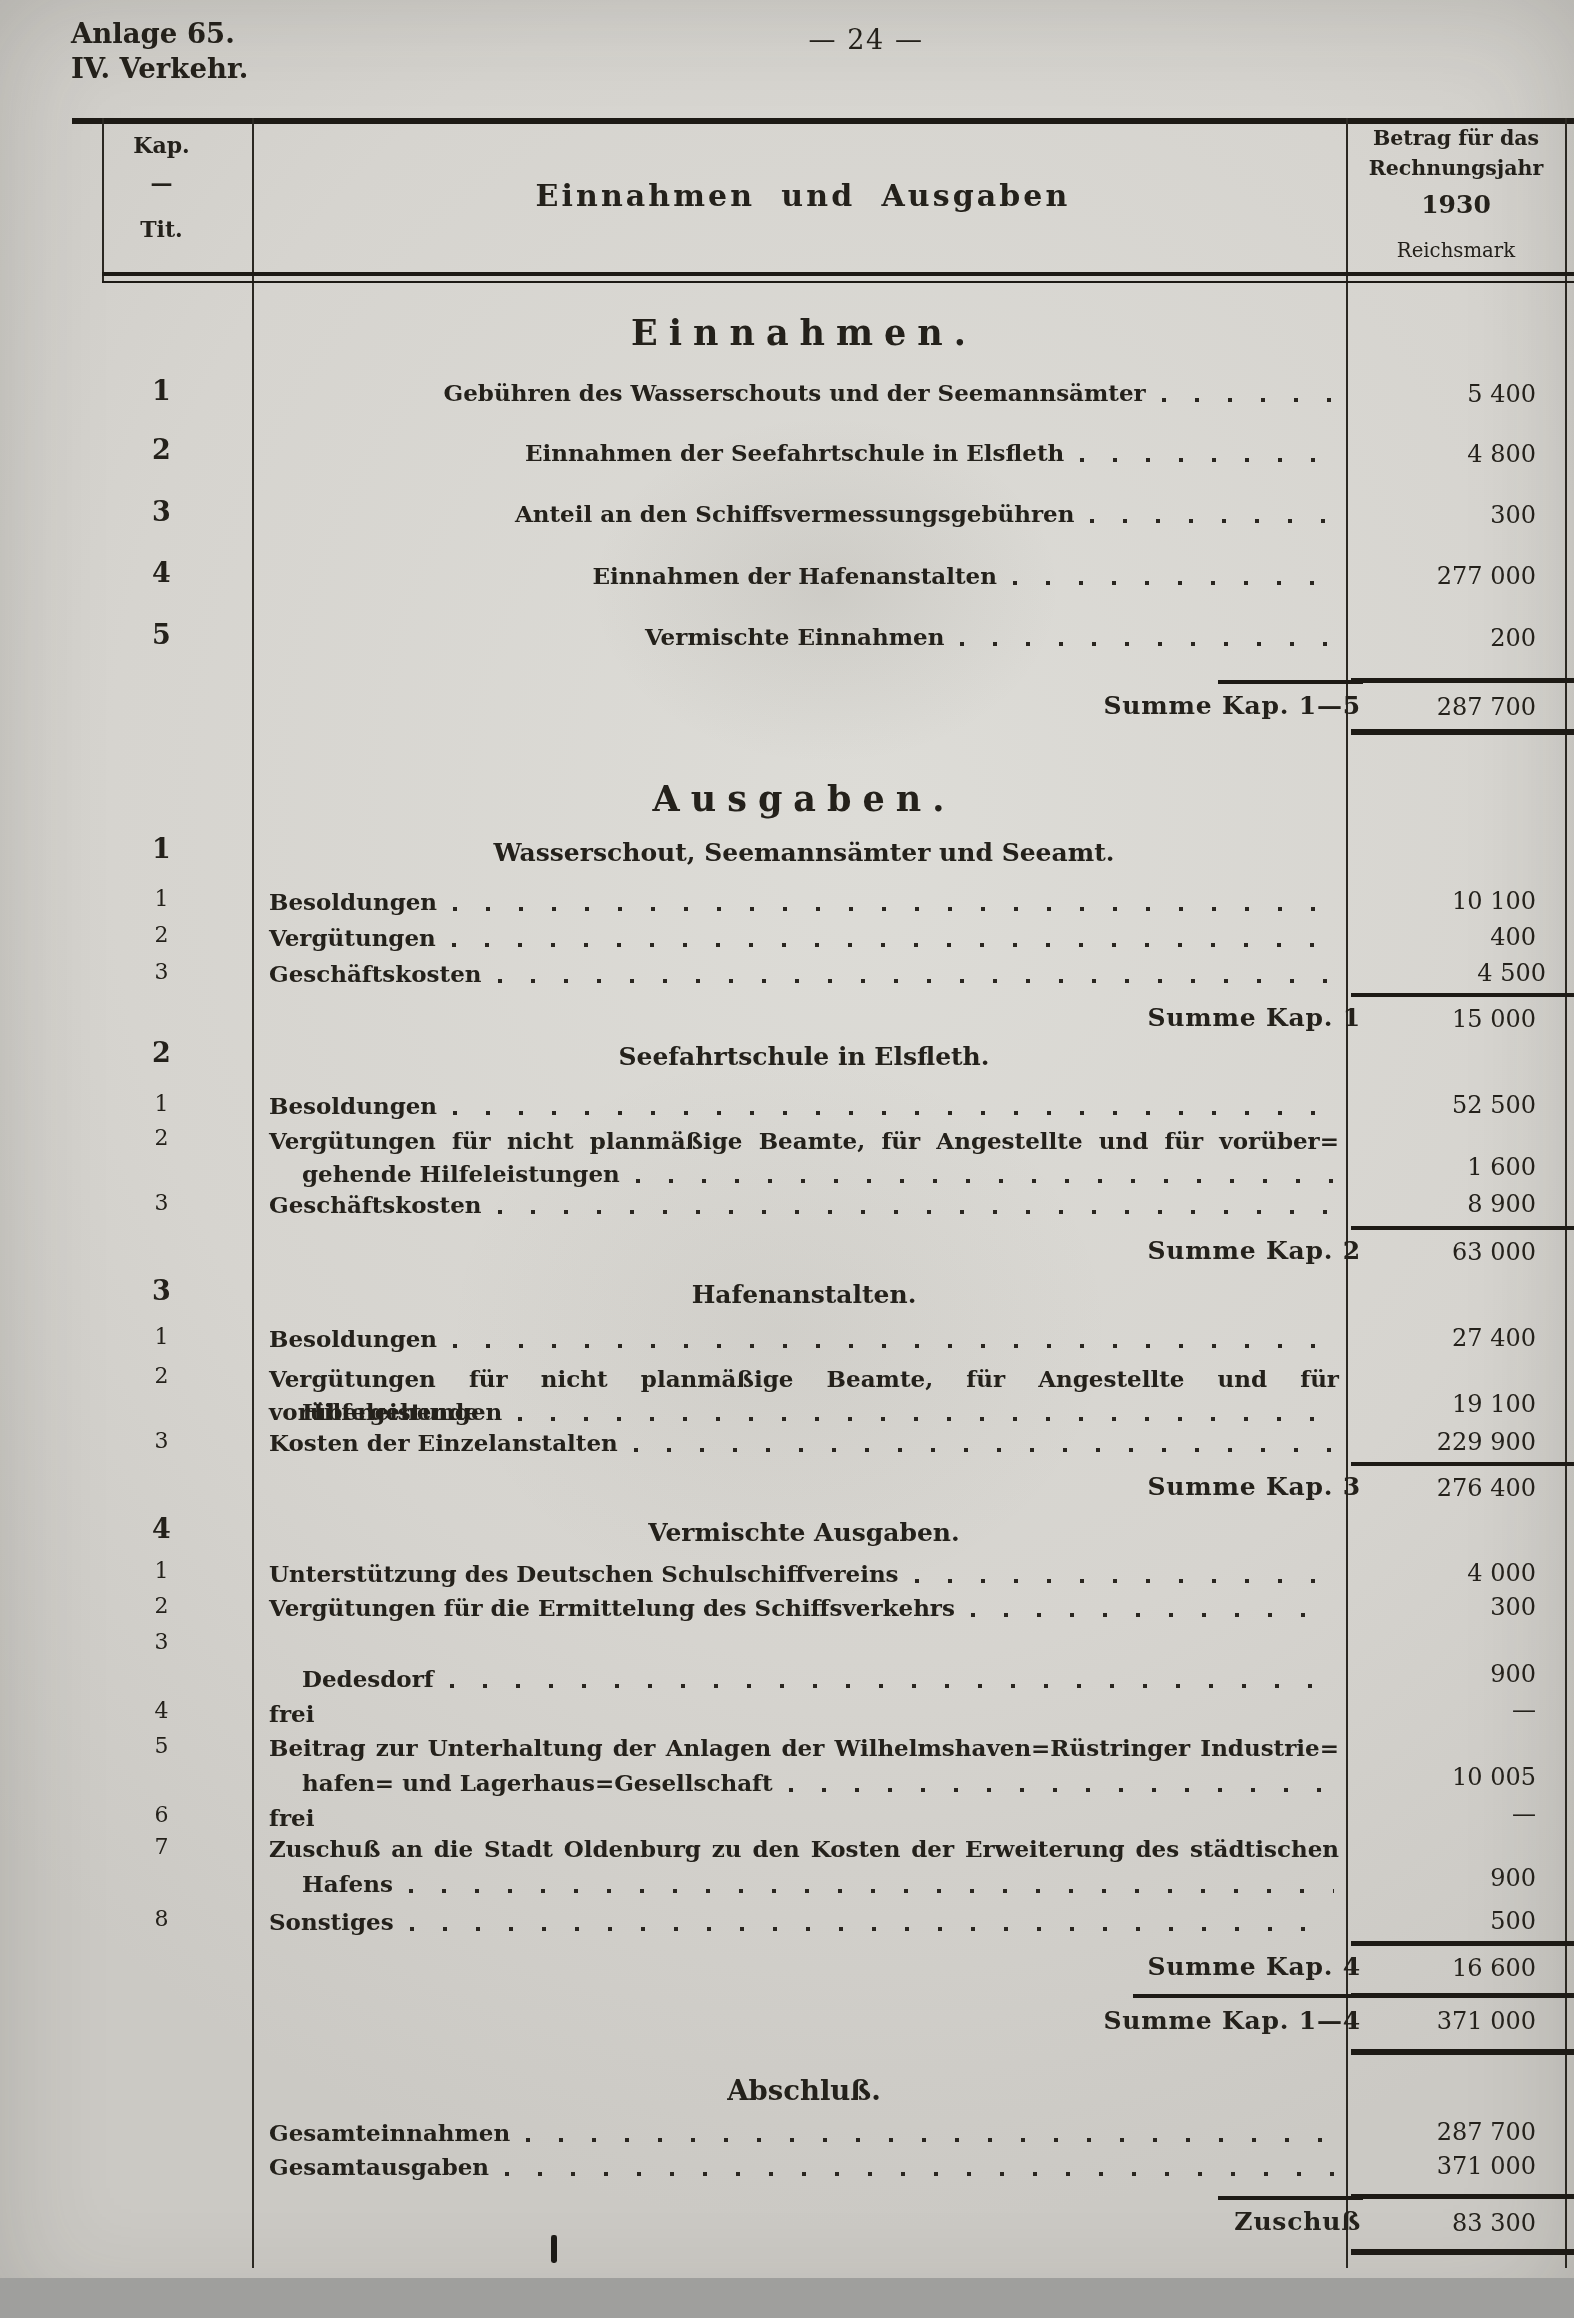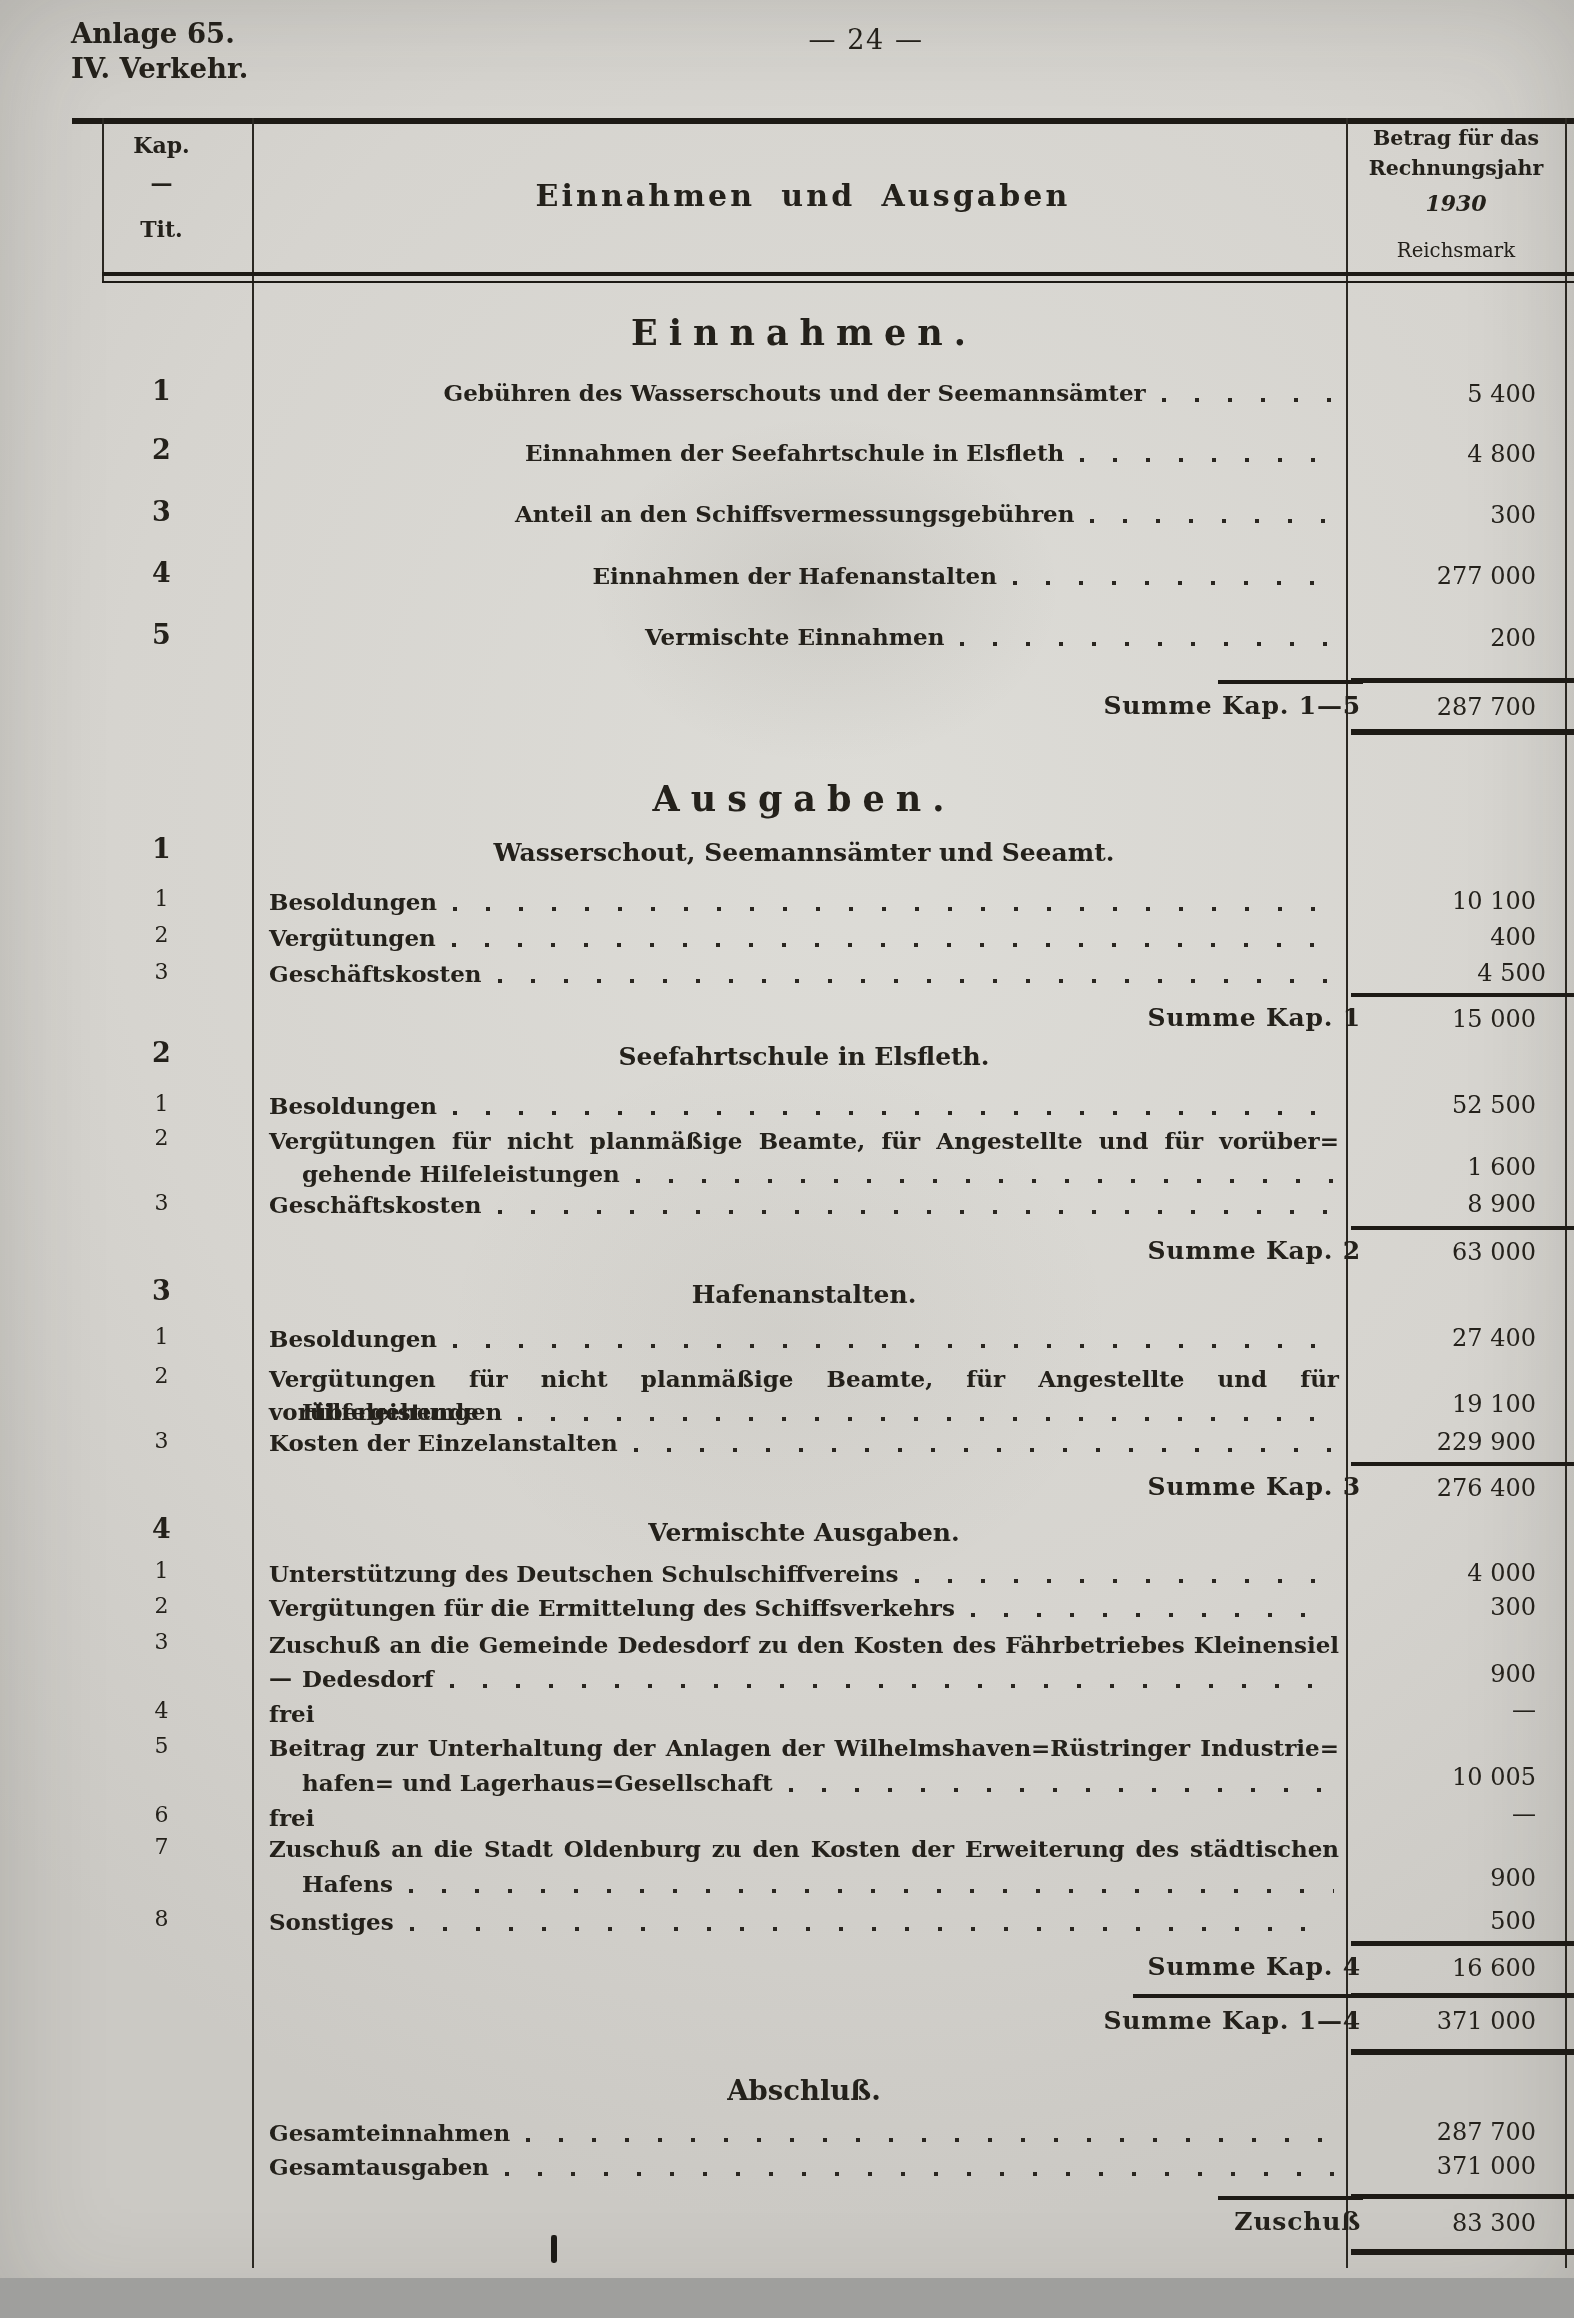--- a/index.html
+++ b/index.html
@@ -79,21 +79,21 @@
   <div class="vline" style="top:118px;left:1565px;height:2150px;width:1.6px;"></div>
   <div class="hline" style="top:272px;left:102px;width:1472px;height:3.9px;"></div>
   <div class="hline" style="top:281px;left:102px;width:1472px;height:1.6px;"></div>
 
   <div class="abs kapcell" style="top:132px;">Kap.</div>
   <div class="abs kapcell" style="top:170px;">—</div>
   <div class="abs kapcell" style="top:216px;">Tit.</div>
   <div class="abs hc" style="top:178px;left:260px;width:1086px;font-size:30px;font-weight:bold;letter-spacing:3.1px;word-spacing:12.6px;">Einnahmen und Ausgaben</div>
   <div class="abs amthead" style="top:126px;">Betrag für das</div>
   <div class="abs amthead" style="top:156px;">Rechnungsjahr</div>
-  <div class="abs amthead" style="top:190px;font-size:22px;font-style:italic;">1930</div>
+  <div class="abs amthead" style="top:190px;font-size:25px;">1930</div>
   <div class="abs amthead" style="top:239px;font-size:19.7px;font-weight:normal;">Reichsmark</div>
 
   <div class="sechead" style="top:312px;">Einnahmen.</div>
 
   <div class="knum" style="top:375px;">1</div>
   <div class="row crow" style="top:376px;">
       <span class="sp"></span>
       <span>Gebühren des Wasserschouts und der Seemannsämter</span>
       <span class="dots"></span>
     </div>
@@ -236,21 +236,20 @@
   <div class="amt" style="top:1557px;">4 000</div>
 
   <div class="tnum" style="top:1593px;">2</div>
   <div class="row lrow" style="top:1591px;">
       <span class="nolead">Vergütungen für die Ermittelung des Schiffsverkehrs</span>
       <span class="dots"></span>
     </div>
   <div class="amt" style="top:1591px;">300</div>
 
   <div class="tnum" style="top:1629px;">3</div>
-  <div class="row just" style="top:1628px;">Zuschuß an die Gemeinde Dedesdorf zu den Kosten des Fährbetriebes Kleinensiel—</div>
   <div class="row lrow ind" style="top:1662px;">
       <span class="nolead">Dedesdorf</span>
       <span class="dots"></span>
     </div>
   <div class="amt" style="top:1658px;">900</div>
 
   <div class="tnum" style="top:1698px;">4</div>
   <div class="row lrow" style="top:1697px;">
       <span class="nolead">frei</span>
     </div>

